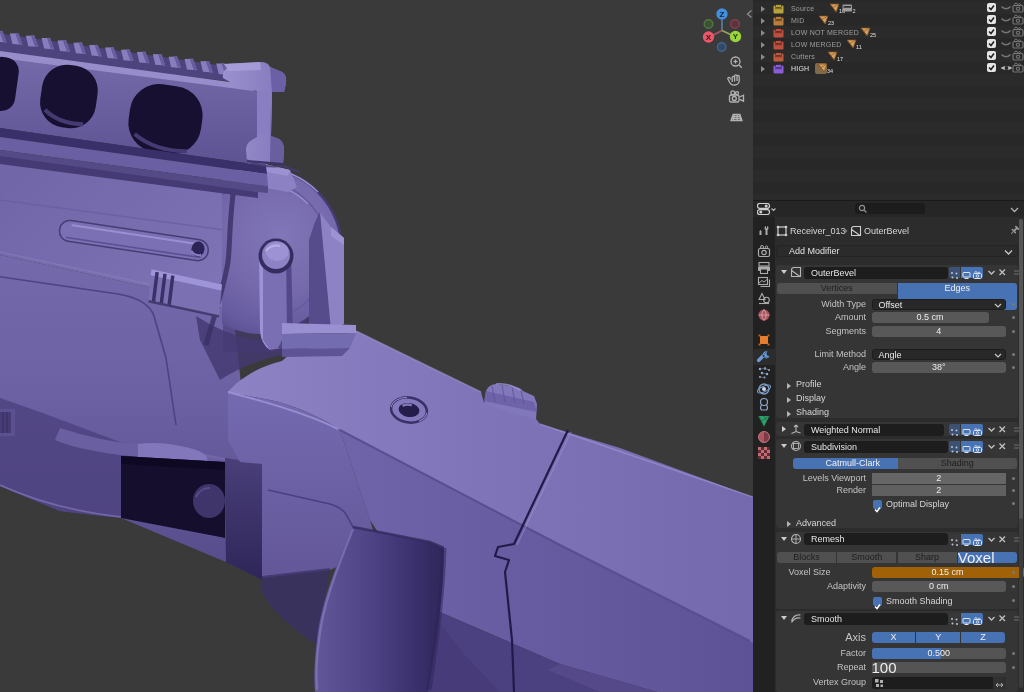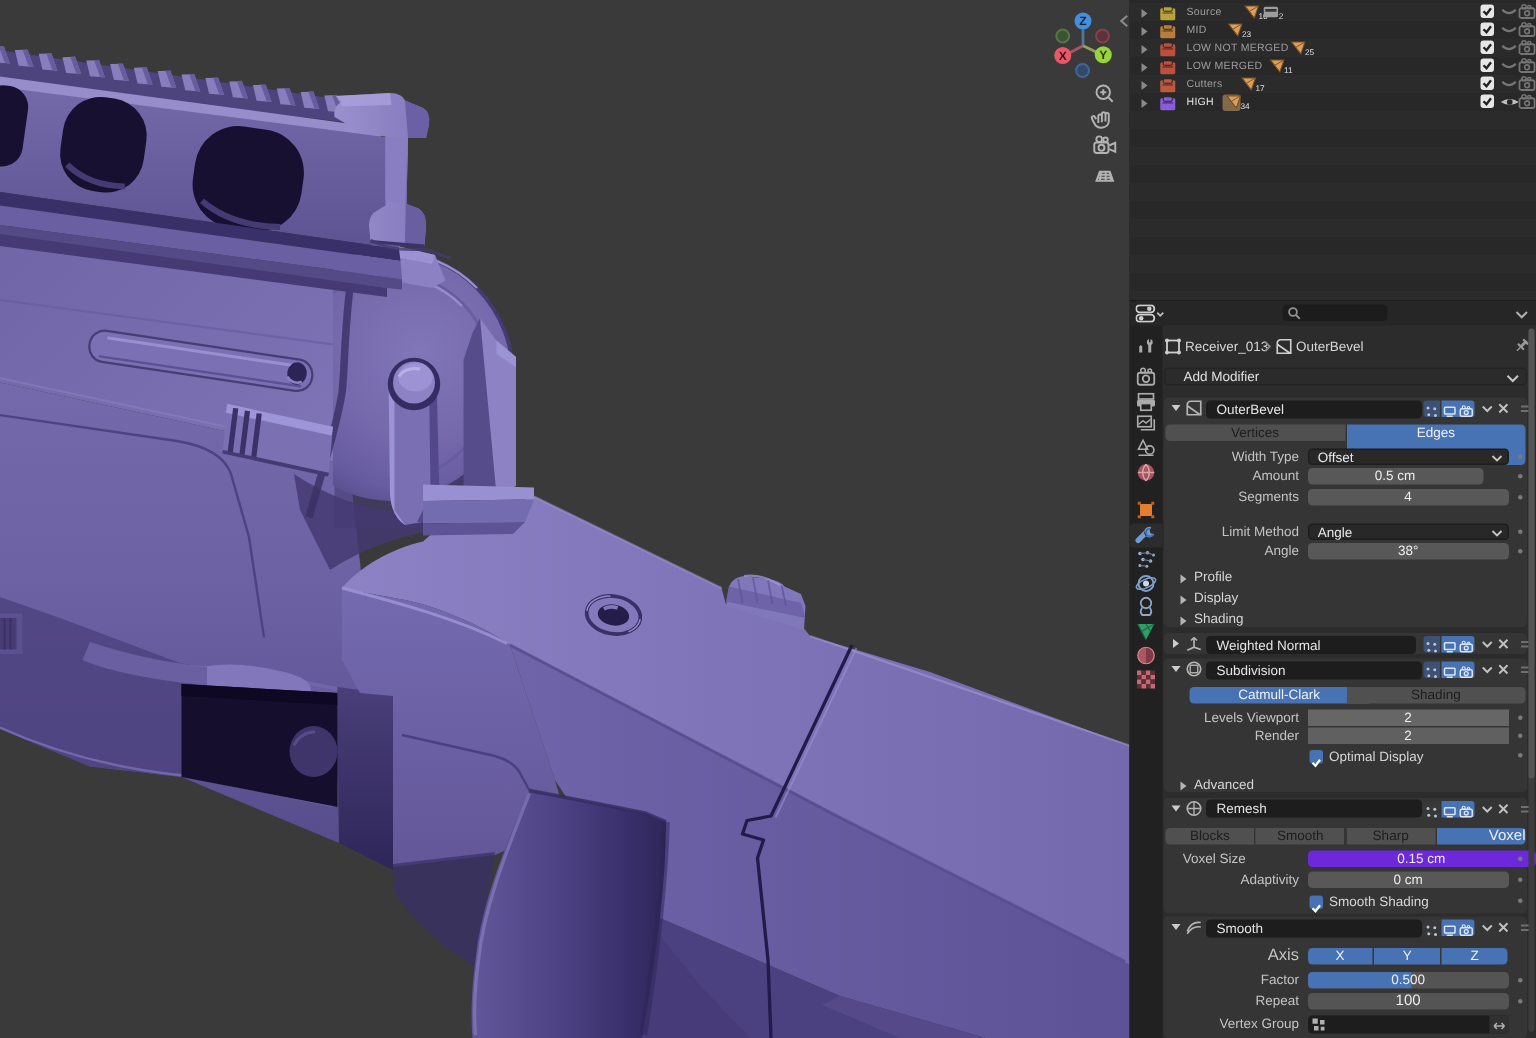--- a/index.html
+++ b/index.html
@@ -734,23 +734,23 @@
       </svg>
       <svg width="9" height="11" style="position:absolute;left:245px;top:332.5px">
         <path d="M1.5,2.5 L7,8 M7,2.5 L1.5,8" stroke="#c0c0c0" stroke-width="1.3" fill="none"></path>
       </svg>
       <svg width="10" height="11" style="position:absolute;left:260px;top:332.5px">
         <path d="M1,4 h8 M1,7 h8" stroke="#6f6f6f" stroke-width="1.2"></path>
       </svg>
       <span style="position:absolute;left:24.0px;top:350.5px;width:59.2px;height:11px;background:#505050;border-radius:3px 0 0 3px;text-align:center;font-size:9px;color:#1d1d1d;line-height:11px">Blocks</span>
       <span style="position:absolute;left:84.2px;top:350.5px;width:59.2px;height:11px;background:#505050;text-align:center;font-size:9px;color:#1d1d1d;line-height:11px">Smooth</span>
       <span style="position:absolute;left:144.5px;top:350.5px;width:59.2px;height:11px;background:#505050;text-align:center;font-size:9px;color:#1d1d1d;line-height:11px">Sharp</span>
-      <span style="position:absolute;left:204.8px;top:350.5px;width:59.2px;height:11px;background:#4772b3;border-radius:0 3px 3px 0;text-align:right;font-size:10px;color:#f0f0f0;line-height:11px">Voxel</span>
+      <span style="position:absolute;left:204.8px;top:350.5px;width:59.2px;height:11px;background:#4772b3;border-radius:0 3px 3px 0;text-align:left;font-size:15px;color:#f0f0f0;line-height:11px">Voxel</span>
       <span style="position:absolute;left:0;top:366.0px;width:113px;text-align:center;font-size:9px;color:#c3c3c3;line-height:11px">Voxel Size</span>
-      <span style="position:absolute;left:118.5px;top:366.0px;width:152px;height:11px;background:#6d28d9;border-radius:3px;text-align:center;font-size:9px;color:#ededed;line-height:11px">0.15 cm</span>
+      <span style="position:absolute;left:118.5px;top:366.0px;width:152px;height:11px;background:#a16207;border-radius:3px;text-align:center;font-size:9px;color:#ededed;line-height:11px">0.15 cm</span>
       <span style="position:absolute;left:259px;top:370.0px;width:3px;height:3px;border-radius:50%;background:#7a7a7a"></span>
       <span style="position:absolute;left:0;top:380.0px;width:113px;text-align:right;font-size:9px;color:#c3c3c3;line-height:11px">Adaptivity</span>
       <span style="position:absolute;left:118.5px;top:380.0px;width:134.5px;height:11px;background:#585858;border-radius:3px;text-align:center;font-size:9px;color:#ededed;line-height:11px">0 cm</span>
       <span style="position:absolute;left:259px;top:384.0px;width:3px;height:3px;border-radius:50%;background:#7a7a7a"></span>
       <span style="position:absolute;left:120px;top:396.0px;width:9px;height:9px;background:#4772b3;border-radius:2px"><svg width="9" height="9">
           <path d="M2,4.5 L4,6.5 L7,2.5" stroke="#fff" stroke-width="1.5" fill="none"></path>
         </svg></span>
       <span style="position:absolute;left:133px;top:394.5px;font-size:9px;color:#d5d5d5">Smooth Shading</span>
       <span style="position:absolute;left:259px;top:398.0px;width:3px;height:3px;border-radius:50%;background:#7a7a7a"></span>
       <div style="position:absolute;left:23px;top:410px;width:242px;height:81px;background:#353535;border-radius:3px"></div>
@@ -790,21 +790,21 @@
       <span style="position:absolute;left:118.5px;top:431px;width:43.8px;height:11px;background:#4772b3;border-radius:3px 0 0 3px;text-align:center;font-size:9px;color:#f0f0f0;line-height:11px">X</span>
       <span style="position:absolute;left:163.3px;top:431px;width:43.8px;height:11px;background:#4772b3;text-align:center;font-size:9px;color:#f0f0f0;line-height:11px">Y</span>
       <span style="position:absolute;left:208.2px;top:431px;width:43.8px;height:11px;background:#4772b3;border-radius:0 3px 3px 0;text-align:center;font-size:9px;color:#f0f0f0;line-height:11px">Z</span>
       <span style="position:absolute;left:0;top:446.5px;width:113px;text-align:right;font-size:9px;color:#c3c3c3;line-height:11px">Factor</span>
       <span style="position:absolute;left:118.5px;top:446.5px;width:134.5px;height:11px;background:#545454;border-radius:3px;overflow:hidden">
         <span style="position:absolute;left:0;top:0;width:52%;height:11px;background:#4772b3"></span>
         <span style="position:absolute;left:0;top:0;width:100%;text-align:center;font-size:9px;color:#f0f0f0;line-height:11px">0.500</span>
       </span>
       <span style="position:absolute;left:259px;top:450.5px;width:3px;height:3px;border-radius:50%;background:#7a7a7a"></span>
       <span style="position:absolute;left:0;top:461px;width:113px;text-align:right;font-size:9px;color:#c3c3c3;line-height:11px">Repeat</span>
-      <span style="position:absolute;left:118.5px;top:461px;width:134.5px;height:11px;background:#545454;border-radius:3px;text-align:center;font-size:10px;color:#ededed;line-height:11px">100</span>
+      <span style="position:absolute;left:118.5px;top:461px;width:134.5px;height:11px;background:#545454;border-radius:3px;font-size:15px;color:#ededed;line-height:11px">100</span>
       <span style="position:absolute;left:259px;top:465px;width:3px;height:3px;border-radius:50%;background:#7a7a7a"></span>
       <span style="position:absolute;left:0;top:476px;width:113px;text-align:right;font-size:9px;color:#c3c3c3;line-height:11px">Vertex Group</span>
       <span style="position:absolute;left:118.5px;top:476px;width:134.5px;height:12px;background:#1d1d1d;border-radius:3px"></span>
       <svg width="11" height="11" style="position:absolute;left:120.5px;top:476.5px">
         <g fill="#b0b0b0">
           <rect x="1" y="1" width="3.5" height="3.5"></rect>
           <rect x="6" y="2" width="3" height="3"></rect>
           <rect x="2" y="6" width="3" height="3"></rect>
           <rect x="6.5" y="6.5" width="2.5" height="2.5"></rect>
         </g>

